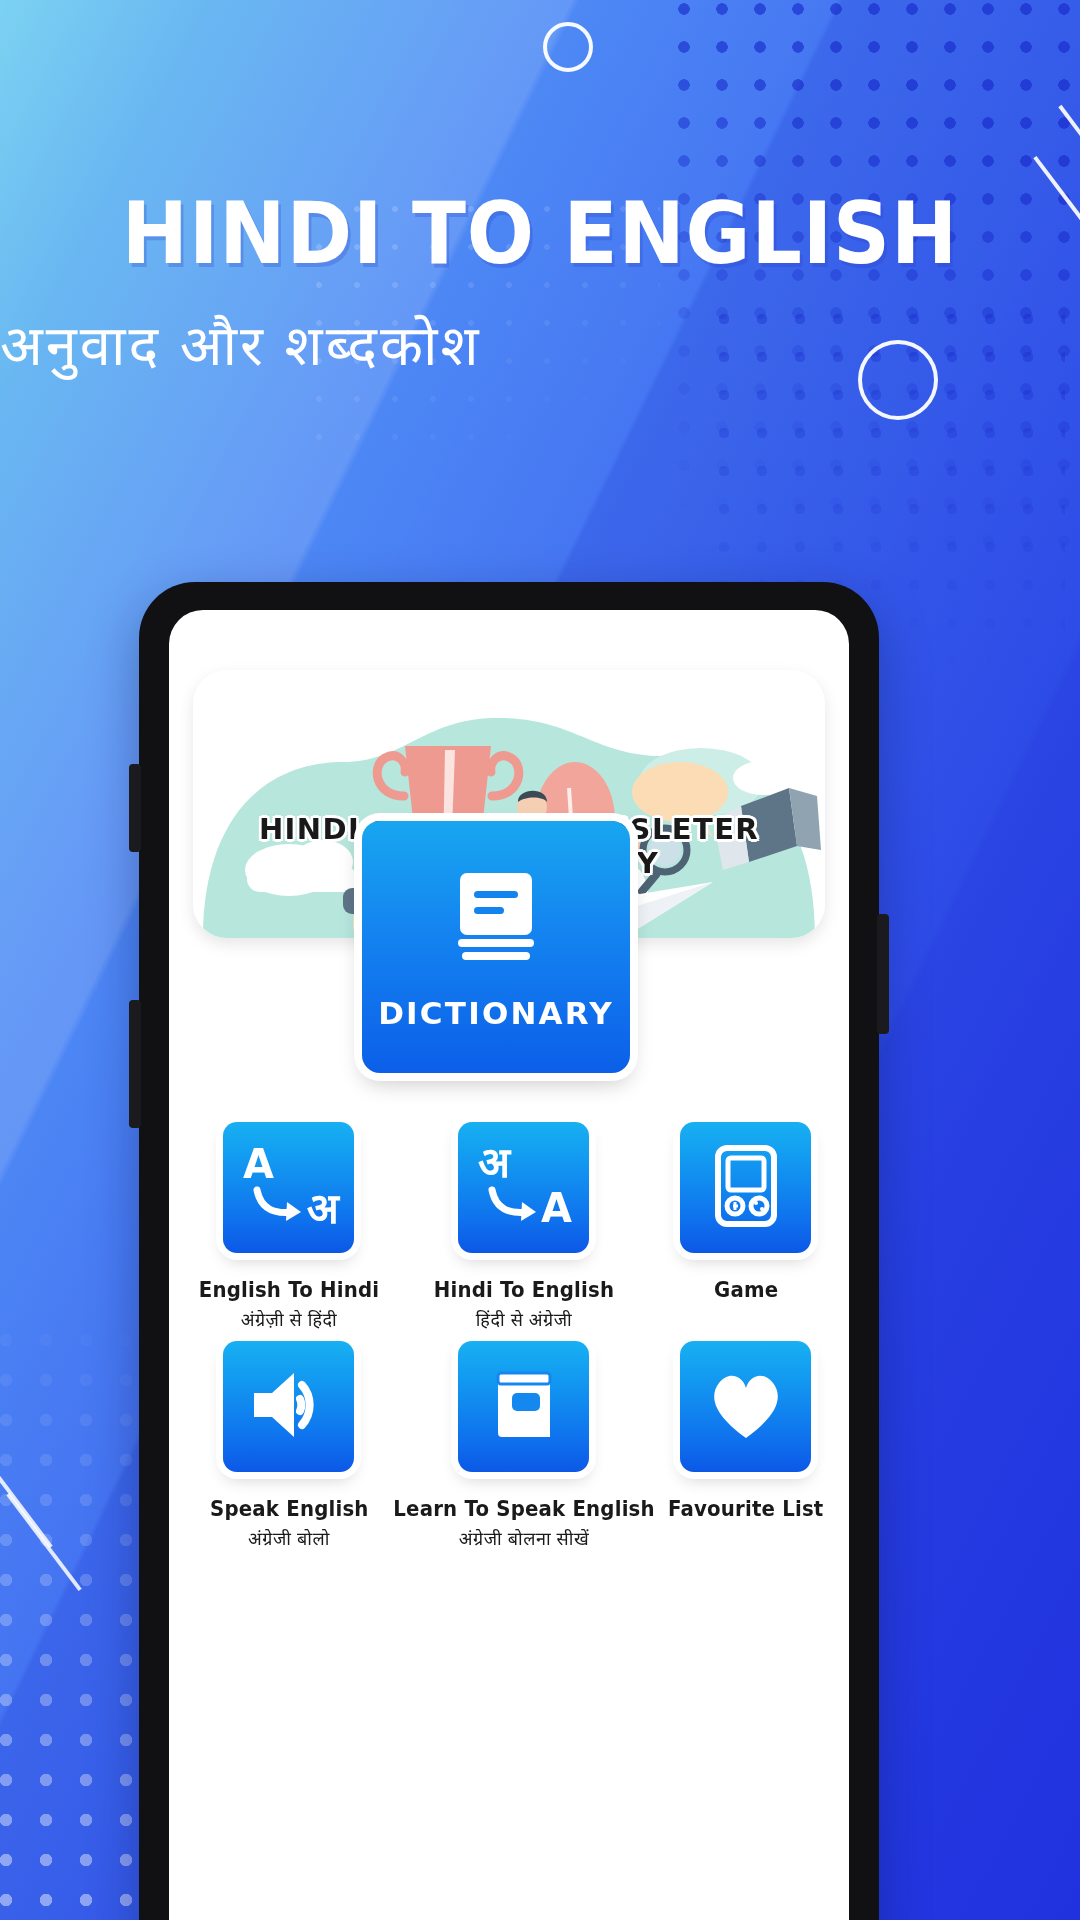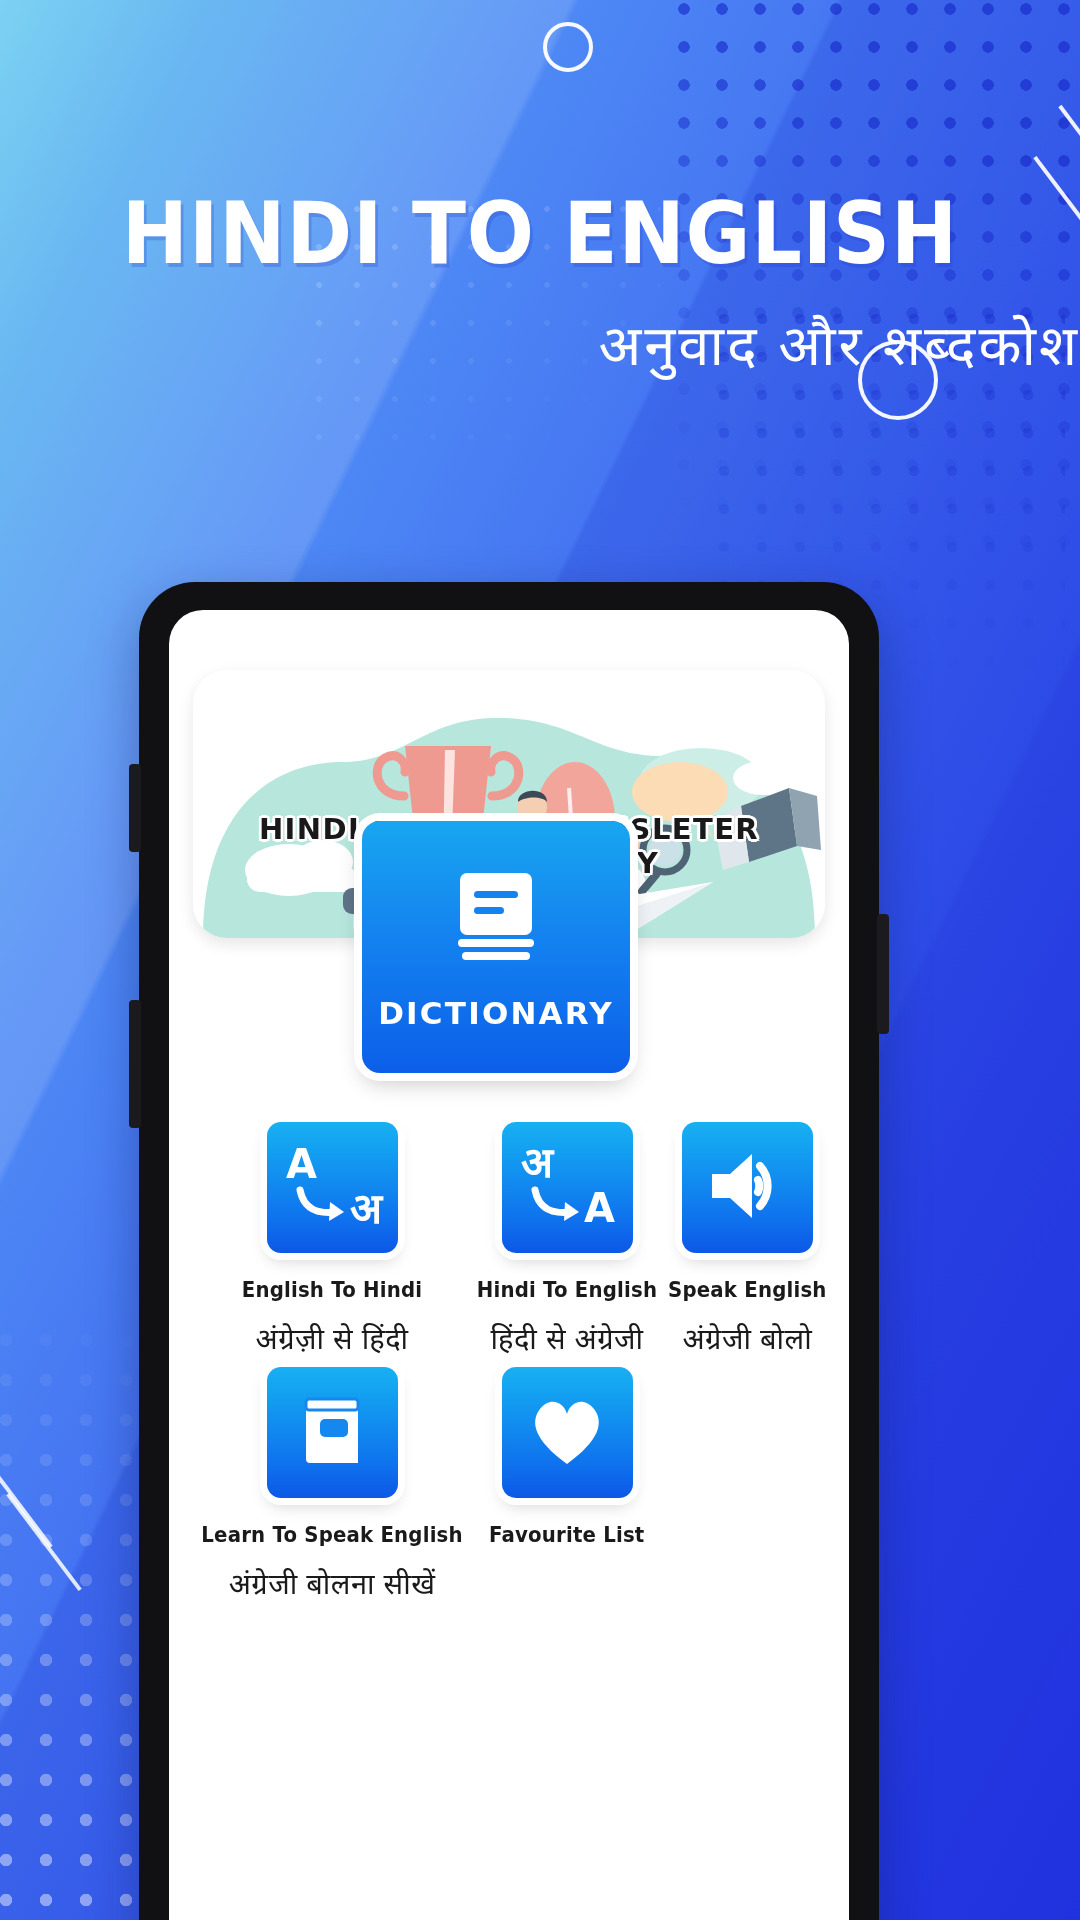--- a/index.html
+++ b/index.html
@@ -132,21 +132,21 @@
     font-size: 86px;
     letter-spacing: 1px;
     line-height: 1;
     transform: scaleX(0.92);
     text-shadow: 3px 4px 0 rgba(40,60,200,0.25);
     white-space: nowrap;
   }
   .subhead {
     position: absolute;
     top: 318px; left: 0; width: 1080px;
-    text-align: right;
+    text-align: left;
     color: #ffffff;
     font-family: "Liberation Sans", sans-serif;
     font-weight: 400;
     font-size: 56px;
     letter-spacing: 3px;
     line-height: 1;
     white-space: nowrap;
   }
 
   
@@ -254,24 +254,24 @@
     margin-top: 25px;
     font-family: "DejaVu Sans", sans-serif;
     font-weight: 700;
     font-size: 21px;
     color: #1a1a1a;
     letter-spacing: 0.2px;
     white-space: nowrap;
     transform: scaleX(0.94);
   }
   .cell-hi {
-    margin-top: 16px;
+    margin-top: 5px;
     font-family: "Liberation Sans", sans-serif;
     font-weight: 400;
-    font-size: 29px;
+    font-size: 18px;
     color: #1a1a1a;
     white-space: nowrap;
     letter-spacing: 0.5px;
   }
 
   .tile-ab {
     position: relative;
     width: 100px; height: 88px;
     color: #fff;
   }
@@ -426,20 +426,38 @@
                 <path d="M4 6 C8 26 22 30 40 28" stroke="#ffffff" stroke-width="7" fill="none" stroke-linecap="round"></path>
                 <path d="M34 18 L48 28 L33 37 Z" fill="#ffffff"></path>
               </svg>
               <span class="glyph glyph-a-br">A</span>
             </div>
           </div>
           <div class="cell-en">Hindi To English</div>
           <div class="cell-hi">हिंदी से अंग्रेजी</div>
         </div>
 
+        <div class="cell">
+          <div class="tile">
+            <span>
+              <svg width="68" height="84" viewBox="0 0 68 84">
+                <rect x="6" y="4" width="56" height="76" rx="9" fill="none" stroke="#ffffff" stroke-width="6"></rect>
+                <rect x="16" y="14" width="36" height="32" rx="3" fill="none" stroke="#ffffff" stroke-width="5"></rect>
+                <circle cx="23" cy="62" r="8" fill="none" stroke="#ffffff" stroke-width="5"></circle>
+                <circle cx="47" cy="62" r="8" fill="none" stroke="#ffffff" stroke-width="5"></circle>
+                <rect x="21" y="60.5" width="5" height="3" fill="#ffffff"></rect>
+                <rect x="21.5" y="58" width="3" height="8" fill="#ffffff"></rect>
+                <circle cx="44" cy="59" r="2" fill="#ffffff"></circle>
+                <circle cx="50" cy="65" r="2" fill="#ffffff"></circle>
+              </svg>
+            </span>
+          </div>
+          <div class="cell-en">Game</div>
+          <div class="cell-hi"></div>
+        </div>
 
         <div class="cell">
           <div class="tile">
             <span>
               <svg width="86" height="80" viewBox="0 0 86 80">
                 <path d="M8 28 H26 L48 8 V72 L26 52 H8 Z" fill="#ffffff"></path>
                 <path d="M56 20 A30 30 0 0 1 56 60" stroke="#ffffff" stroke-width="8" fill="none" stroke-linecap="round"></path>
                 <path d="M54 34 A15 15 0 0 1 54 46" stroke="#ffffff" stroke-width="8" fill="none" stroke-linecap="round"></path>
               </svg>
             </span>

